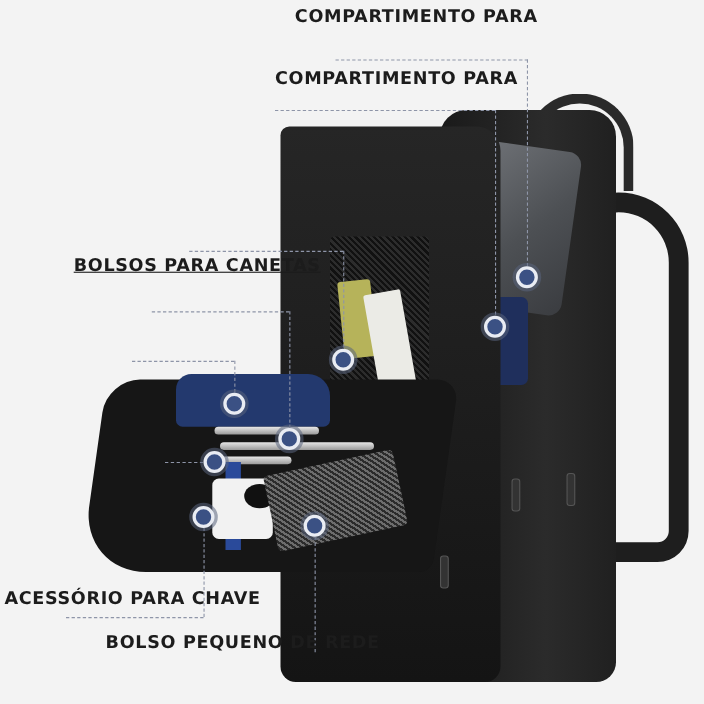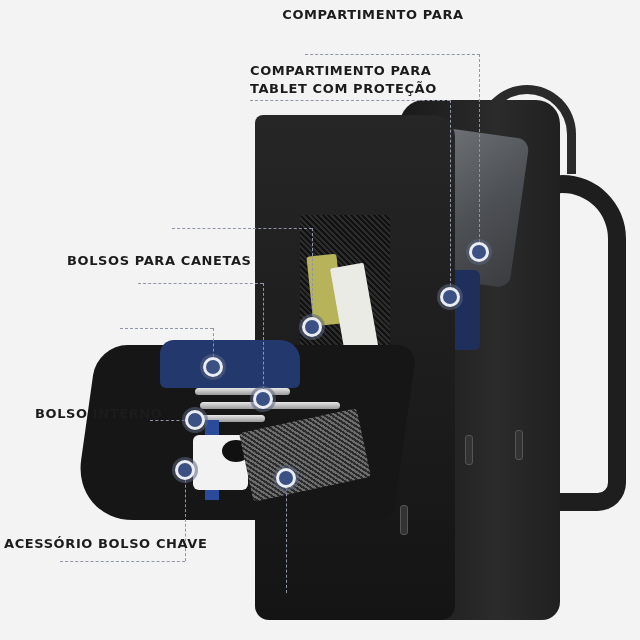--- a/index.html
+++ b/index.html
@@ -1,18 +1,18 @@
 <!DOCTYPE html>
 <html><head>
 <meta charset="utf-8">
 <style>
   html,body{margin:0;padding:0;}
   body{width:640px;height:640px;overflow:hidden;background:#f3f3f3;font-family:"DejaVu Sans","Liberation Sans",sans-serif;}
   .stage{position:relative;width:640px;height:640px;background:#f3f3f3;overflow:hidden;}
-  .label{position:absolute;font-weight:bold;font-size:13px;letter-spacing:0.6px;color:#1c1c1c;white-space:nowrap;line-height:18px;}
+  .label{position:absolute;font-weight:bold;font-size:16px;letter-spacing:0.6px;color:#1c1c1c;white-space:nowrap;line-height:18px;}
   .label.center{text-align:center;}
   .dash-h{position:absolute;height:0;border-top:1.5px dashed #8e95a8;}
   .dash-v{position:absolute;width:0;border-left:1.5px dashed #8e95a8;}
   .marker{position:absolute;width:14px;height:14px;border-radius:50%;background:#3b5184;border:3px solid #e9ecf3;box-shadow:0 0 0 3px rgba(90,100,125,0.55);transform:translate(-50%,-50%);}
   
   .bp{position:absolute;}
   .strap{position:absolute;border:18px solid #1e1e1e;border-radius:60px 90px 40px 20px;}
   .handle{position:absolute;border:9px solid #2a2a2a;border-bottom:none;border-radius:60px 60px 0 0;}
   .shell{position:absolute;background:linear-gradient(90deg,#1a1a1a,#2b2b2b 60%,#202020);border-radius:24px 24px 18px 18px;}
   .frontflap{position:absolute;background:linear-gradient(180deg,#262626,#141414);border-radius:8px 22px 14px 14px;}
@@ -89,20 +89,19 @@
   <div class="marker" style="left:195px;top:420px;"></div>
   <div class="marker" style="left:185px;top:470px;"></div>
   <div class="marker" style="left:286px;top:478px;"></div>
 
   <div class="label center" style="left:268px;top:6px;width:210px;">
     <div>COMPARTIMENTO PARA</div>
   </div>
 
   <div class="label" style="left:250px;top:62px;">
     <div>COMPARTIMENTO PARA</div>
-    <div>TABLET COM PROTEÇÃO</div>
   </div>
 
-  <div class="label" style="left:67px;top:252px;">BOLSOS PARA CANETAS</div>
-  <div class="label" style="left:35px;top:405px;">BOLSO INTERNO</div>
-  <div class="label" style="left:4px;top:535px;">ACESSÓRIO BOLSO CHAVE</div>
+  <div class="label" style="left:67px;top:232px;text-decoration:underline;">BOLSOS PARA CANETAS</div>
+  <div class="label" style="left:4px;top:535px;">ACESSÓRIO PARA CHAVE</div>
+  <div class="label" style="left:96px;top:575px;">BOLSO PEQUENO DE REDE</div>
 
 </div>
 
 </body></html>

